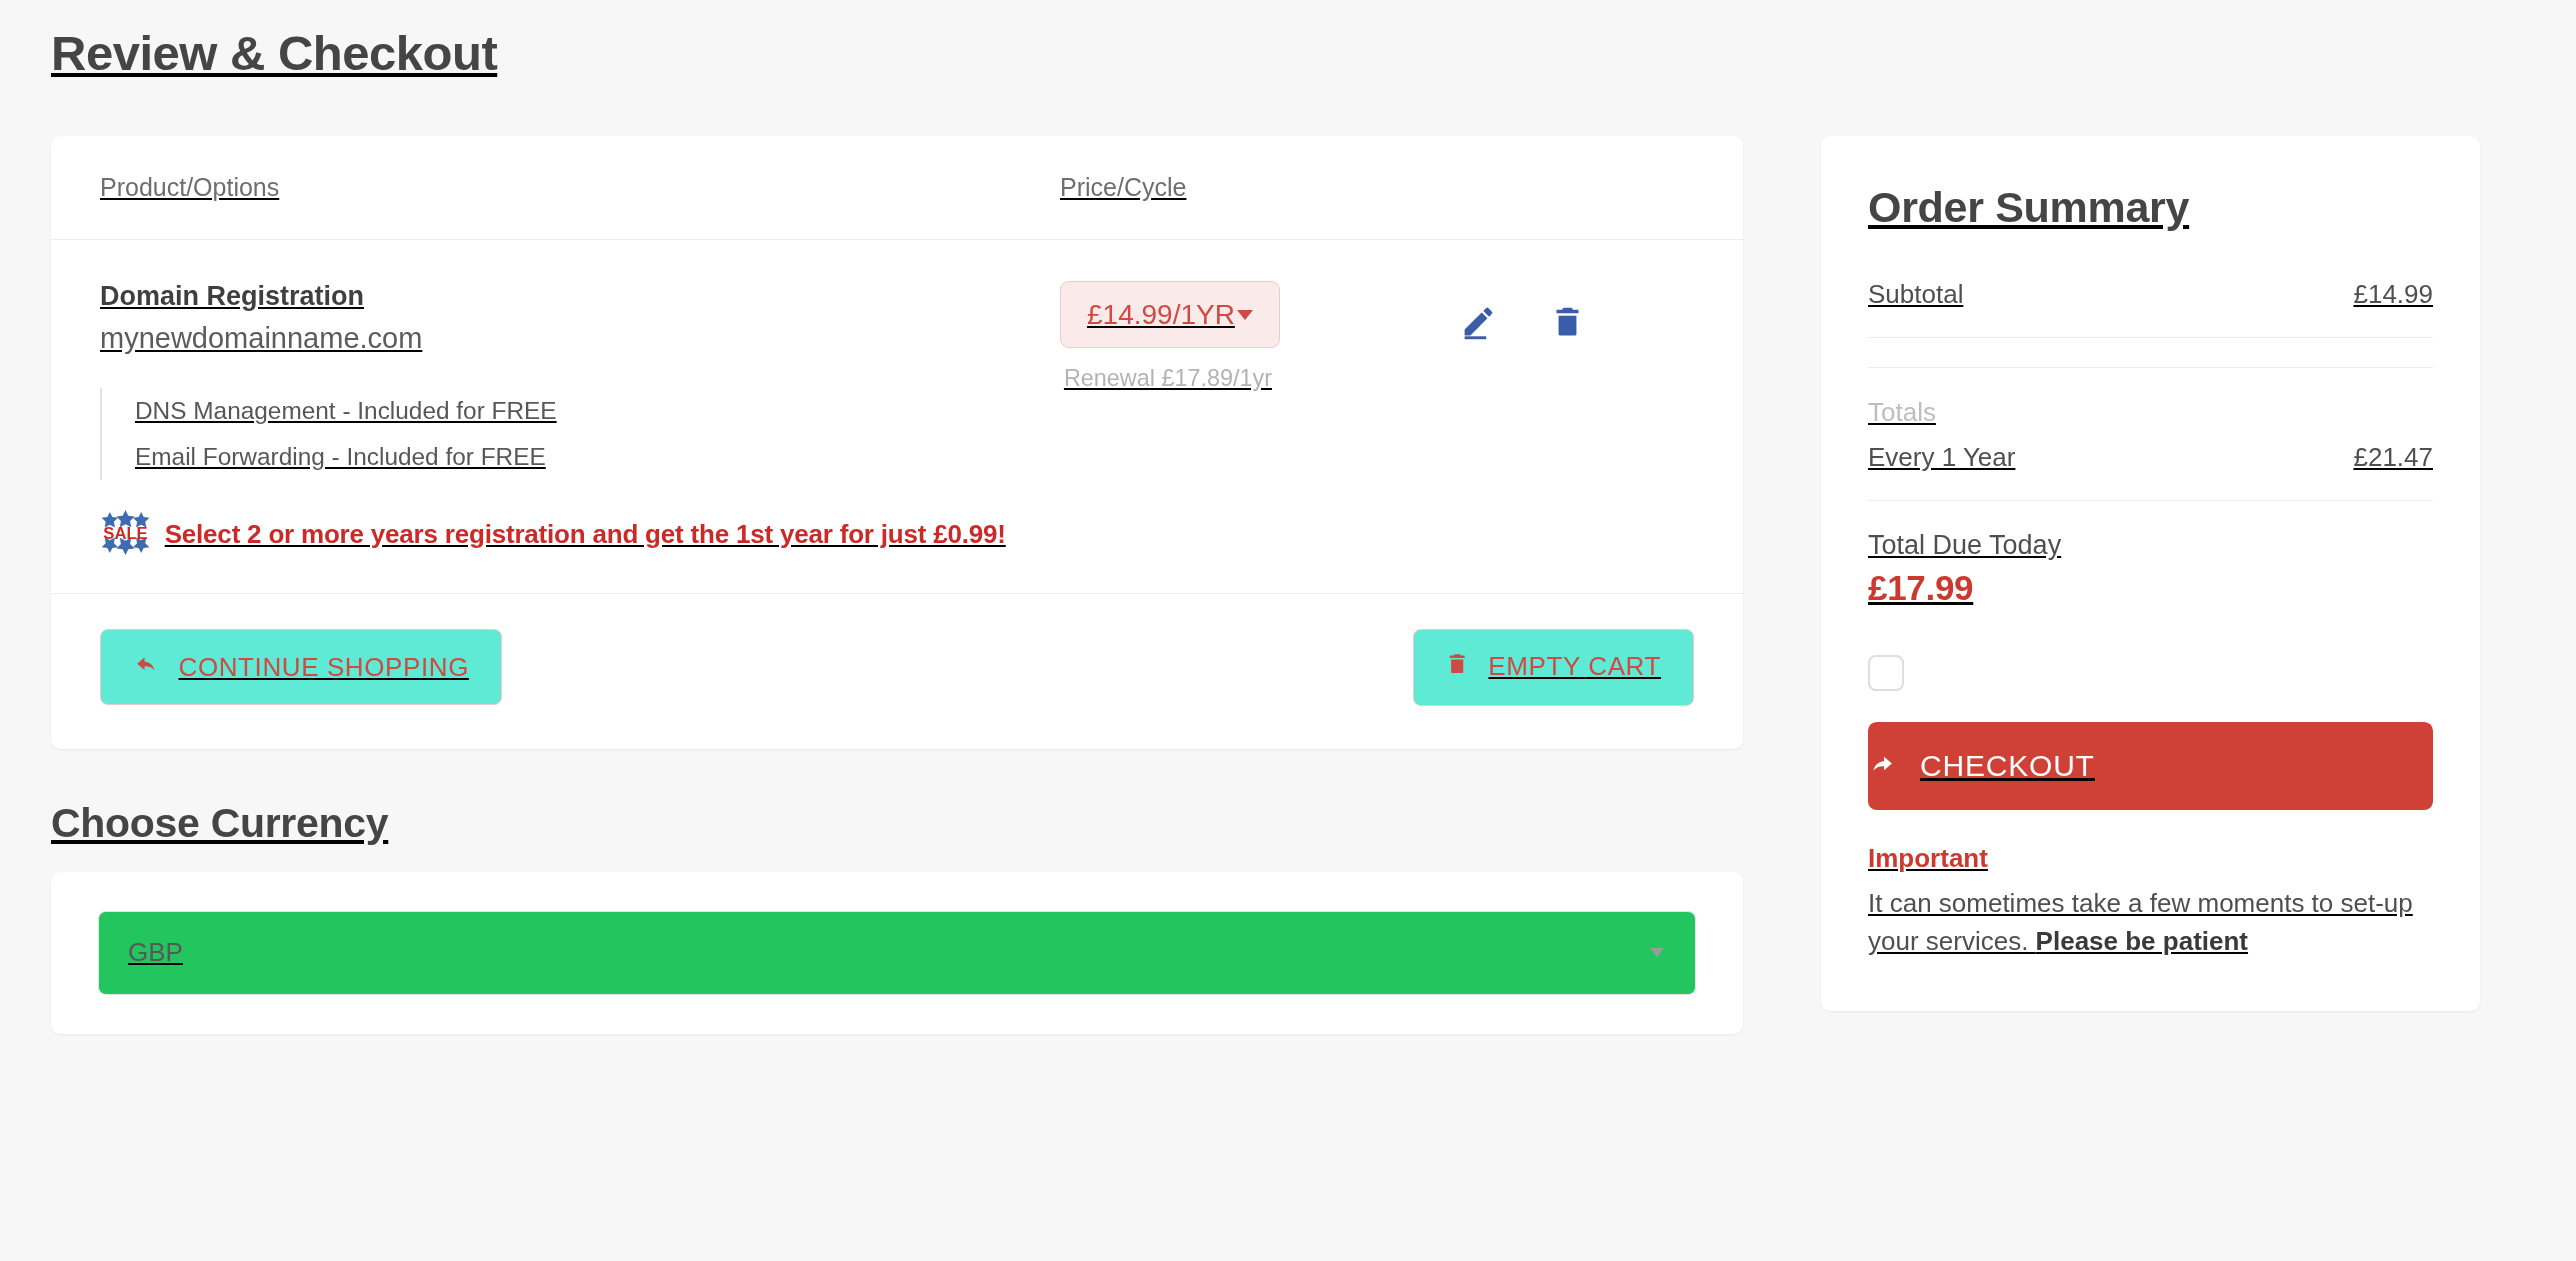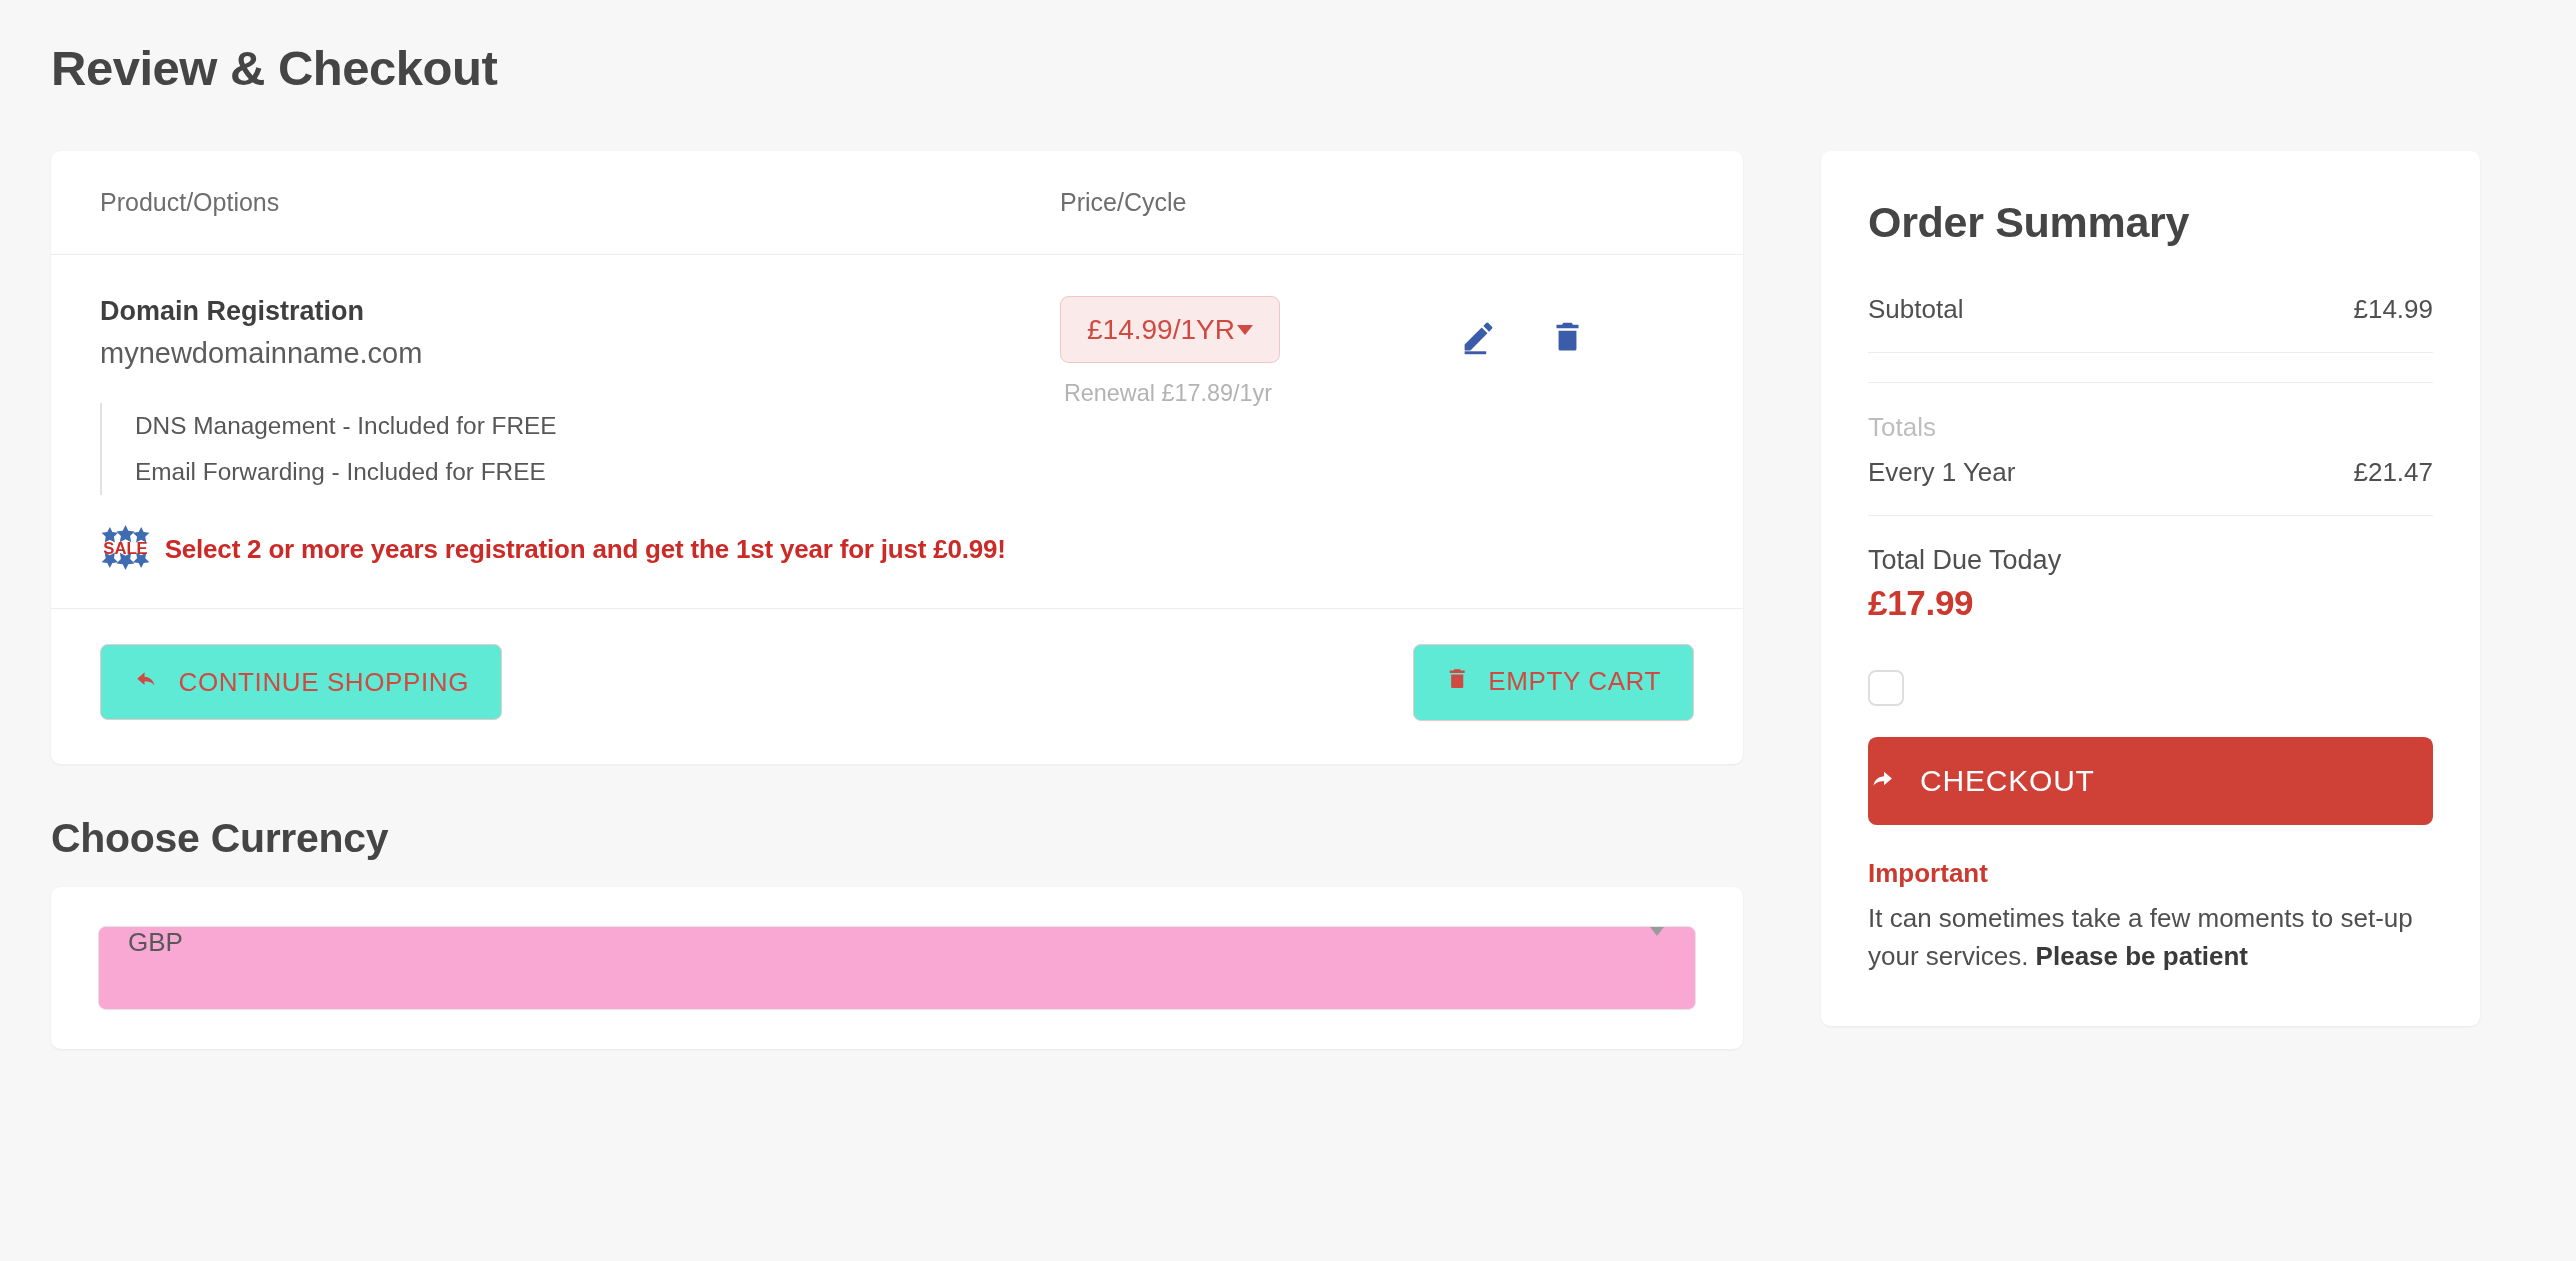--- a/index.html
+++ b/index.html
@@ -9,21 +9,22 @@
     height: 1262px;
     background: #f7f7f7;
     font-family: "Liberation Sans", sans-serif;
     overflow: hidden;
   }
 
   .page {
     position: relative;
     width: 2576px;
     height: 1022px;
-    padding: 15px 51px;
+    padding: 0 51px;
+    text-decoration: underline;
   }
 
   
   .page-title {
     font-size: 49px;
     font-weight: bold;
     color: #454545;
     letter-spacing: -0.5px;
     padding-top: 25px;
     padding-left: 0px;
@@ -176,22 +177,23 @@
   }
 
   
   .currency-card { padding: 39px 47px; }
   .select {
     position: relative;
     width: 100%;
     height: 84px;
     border: 1px solid #e4e4e4;
     border-radius: 7.8px;
-    background: #f9a8d4;
-    display: flex;
+    background: #22c55e;
+    display: flex;
+    align-items: center;
     padding: 0 29px;
     font-size: 26px;
     color: #585858;
     cursor: pointer;
   }
   .select-caret {
     position: absolute;
     right: 31px;
     width: 0; height: 0;
     border-left: 7.8px solid transparent;

